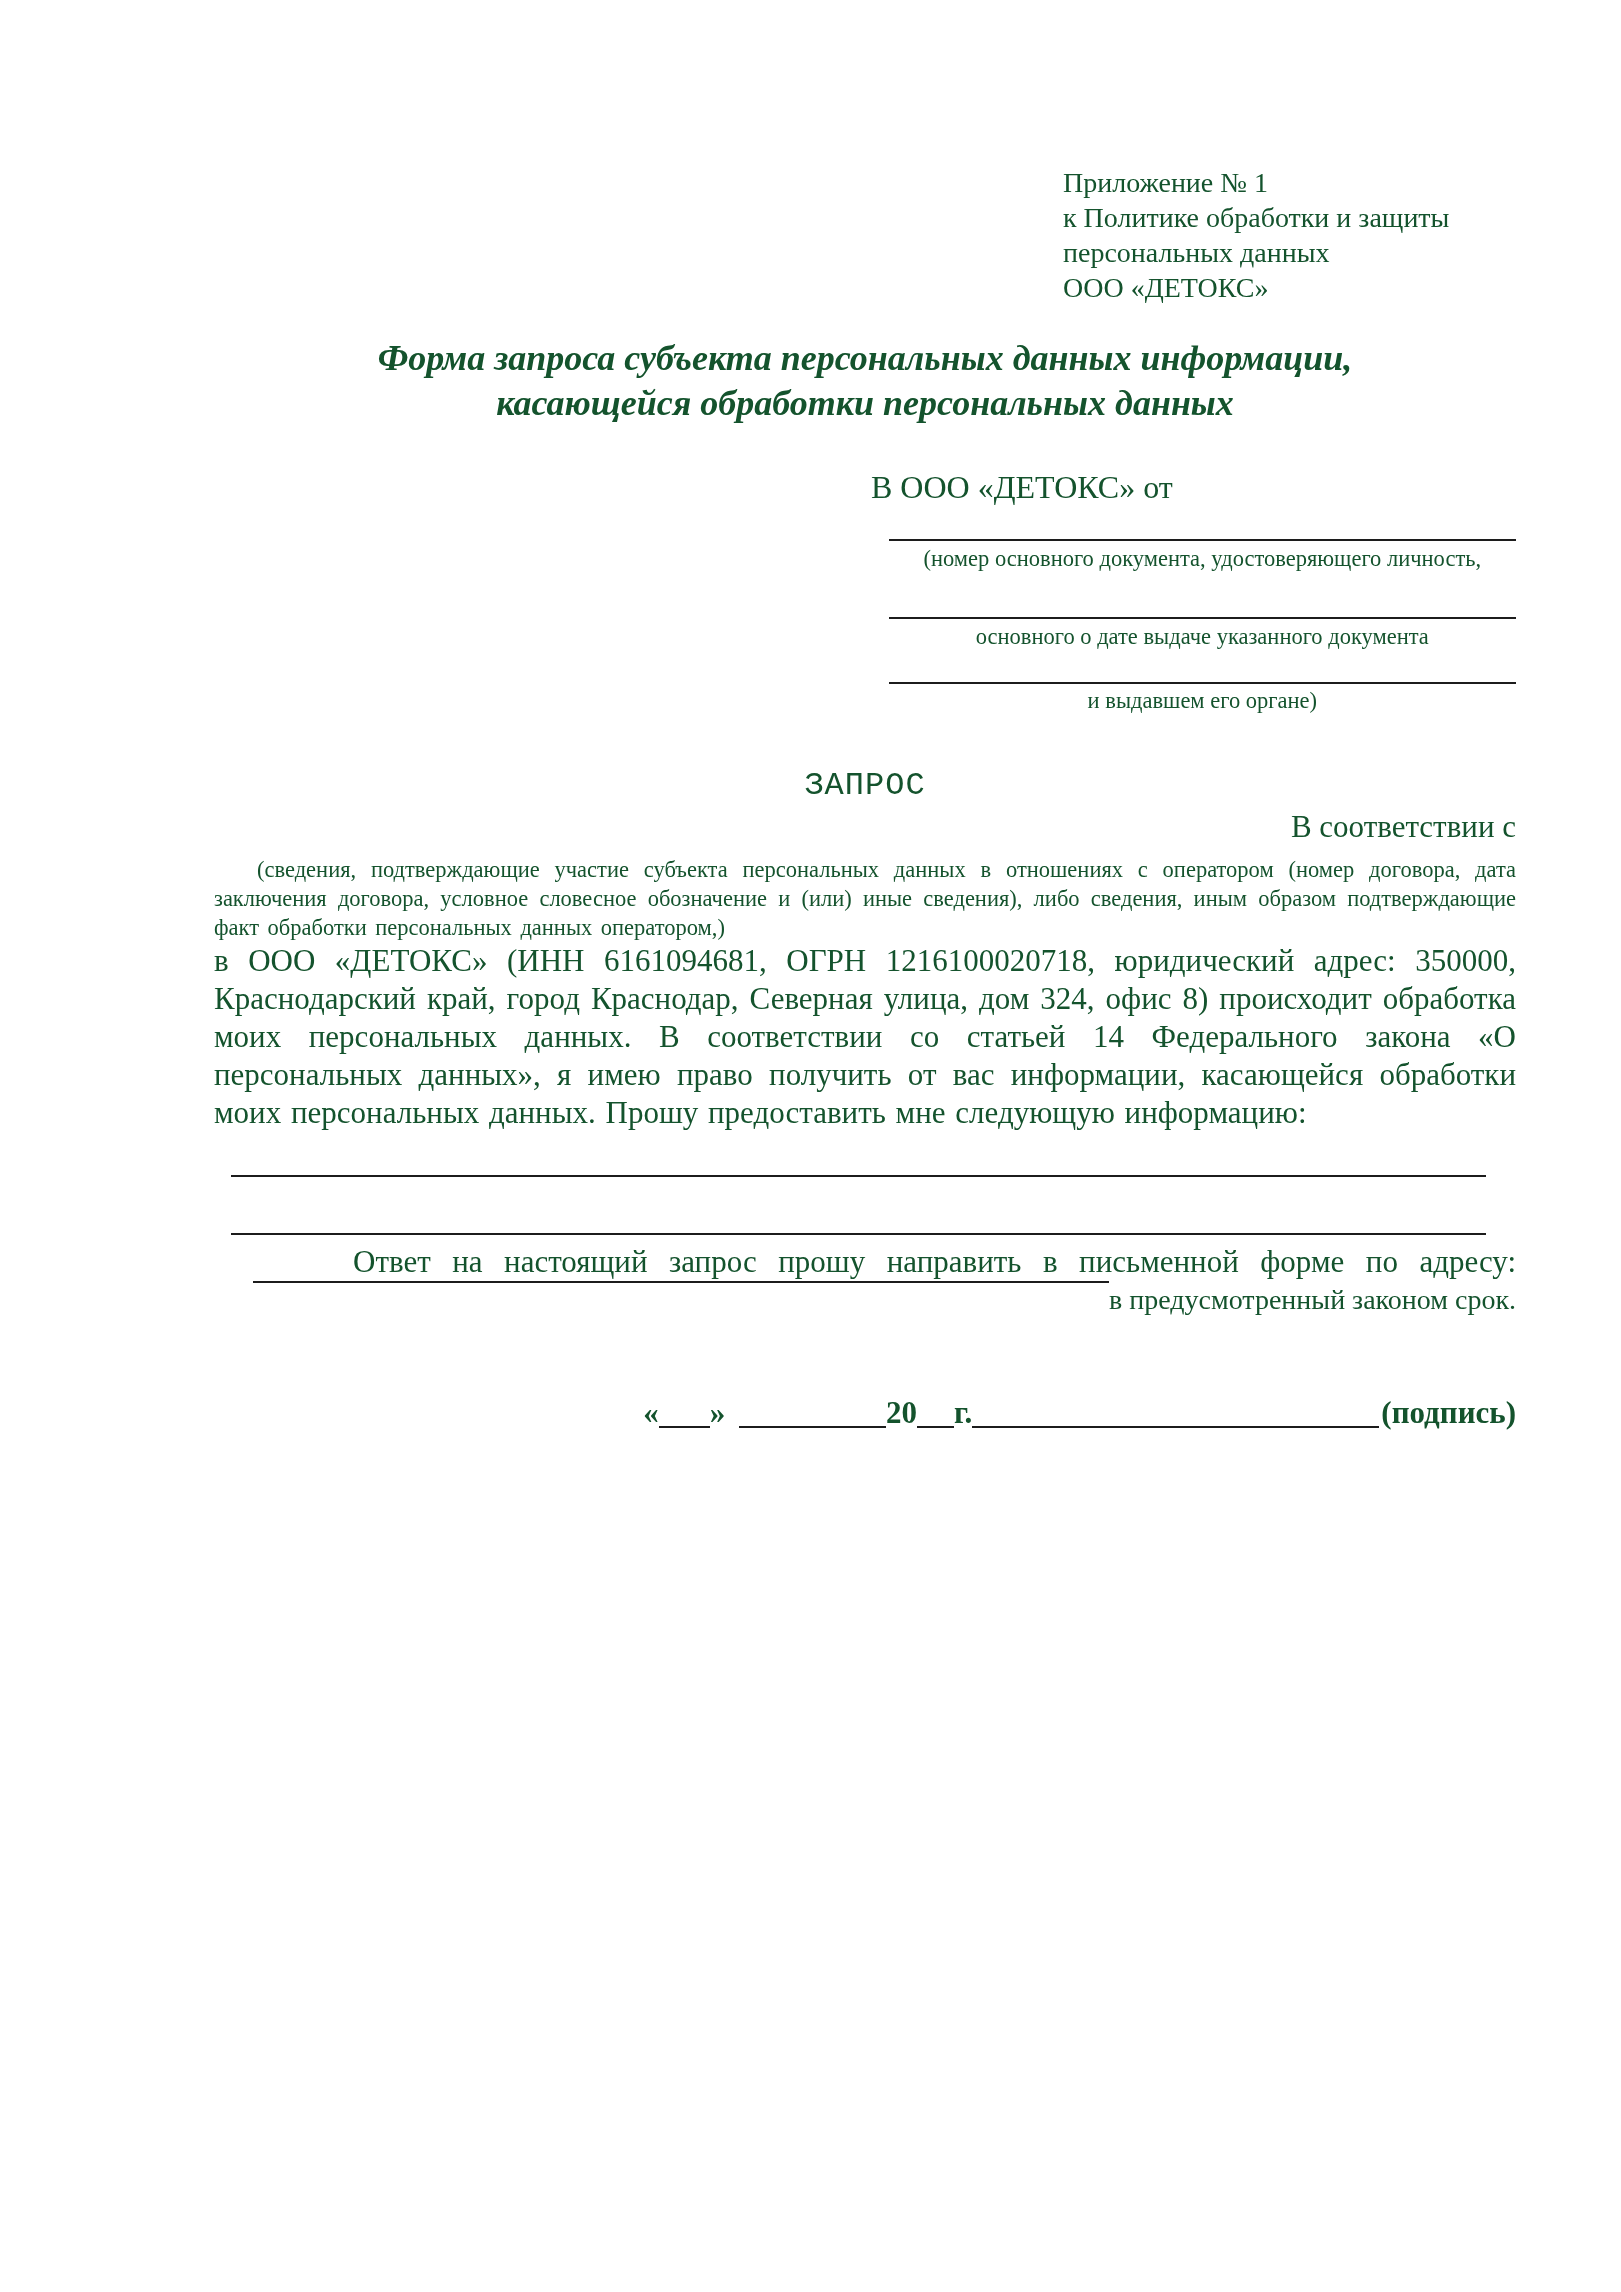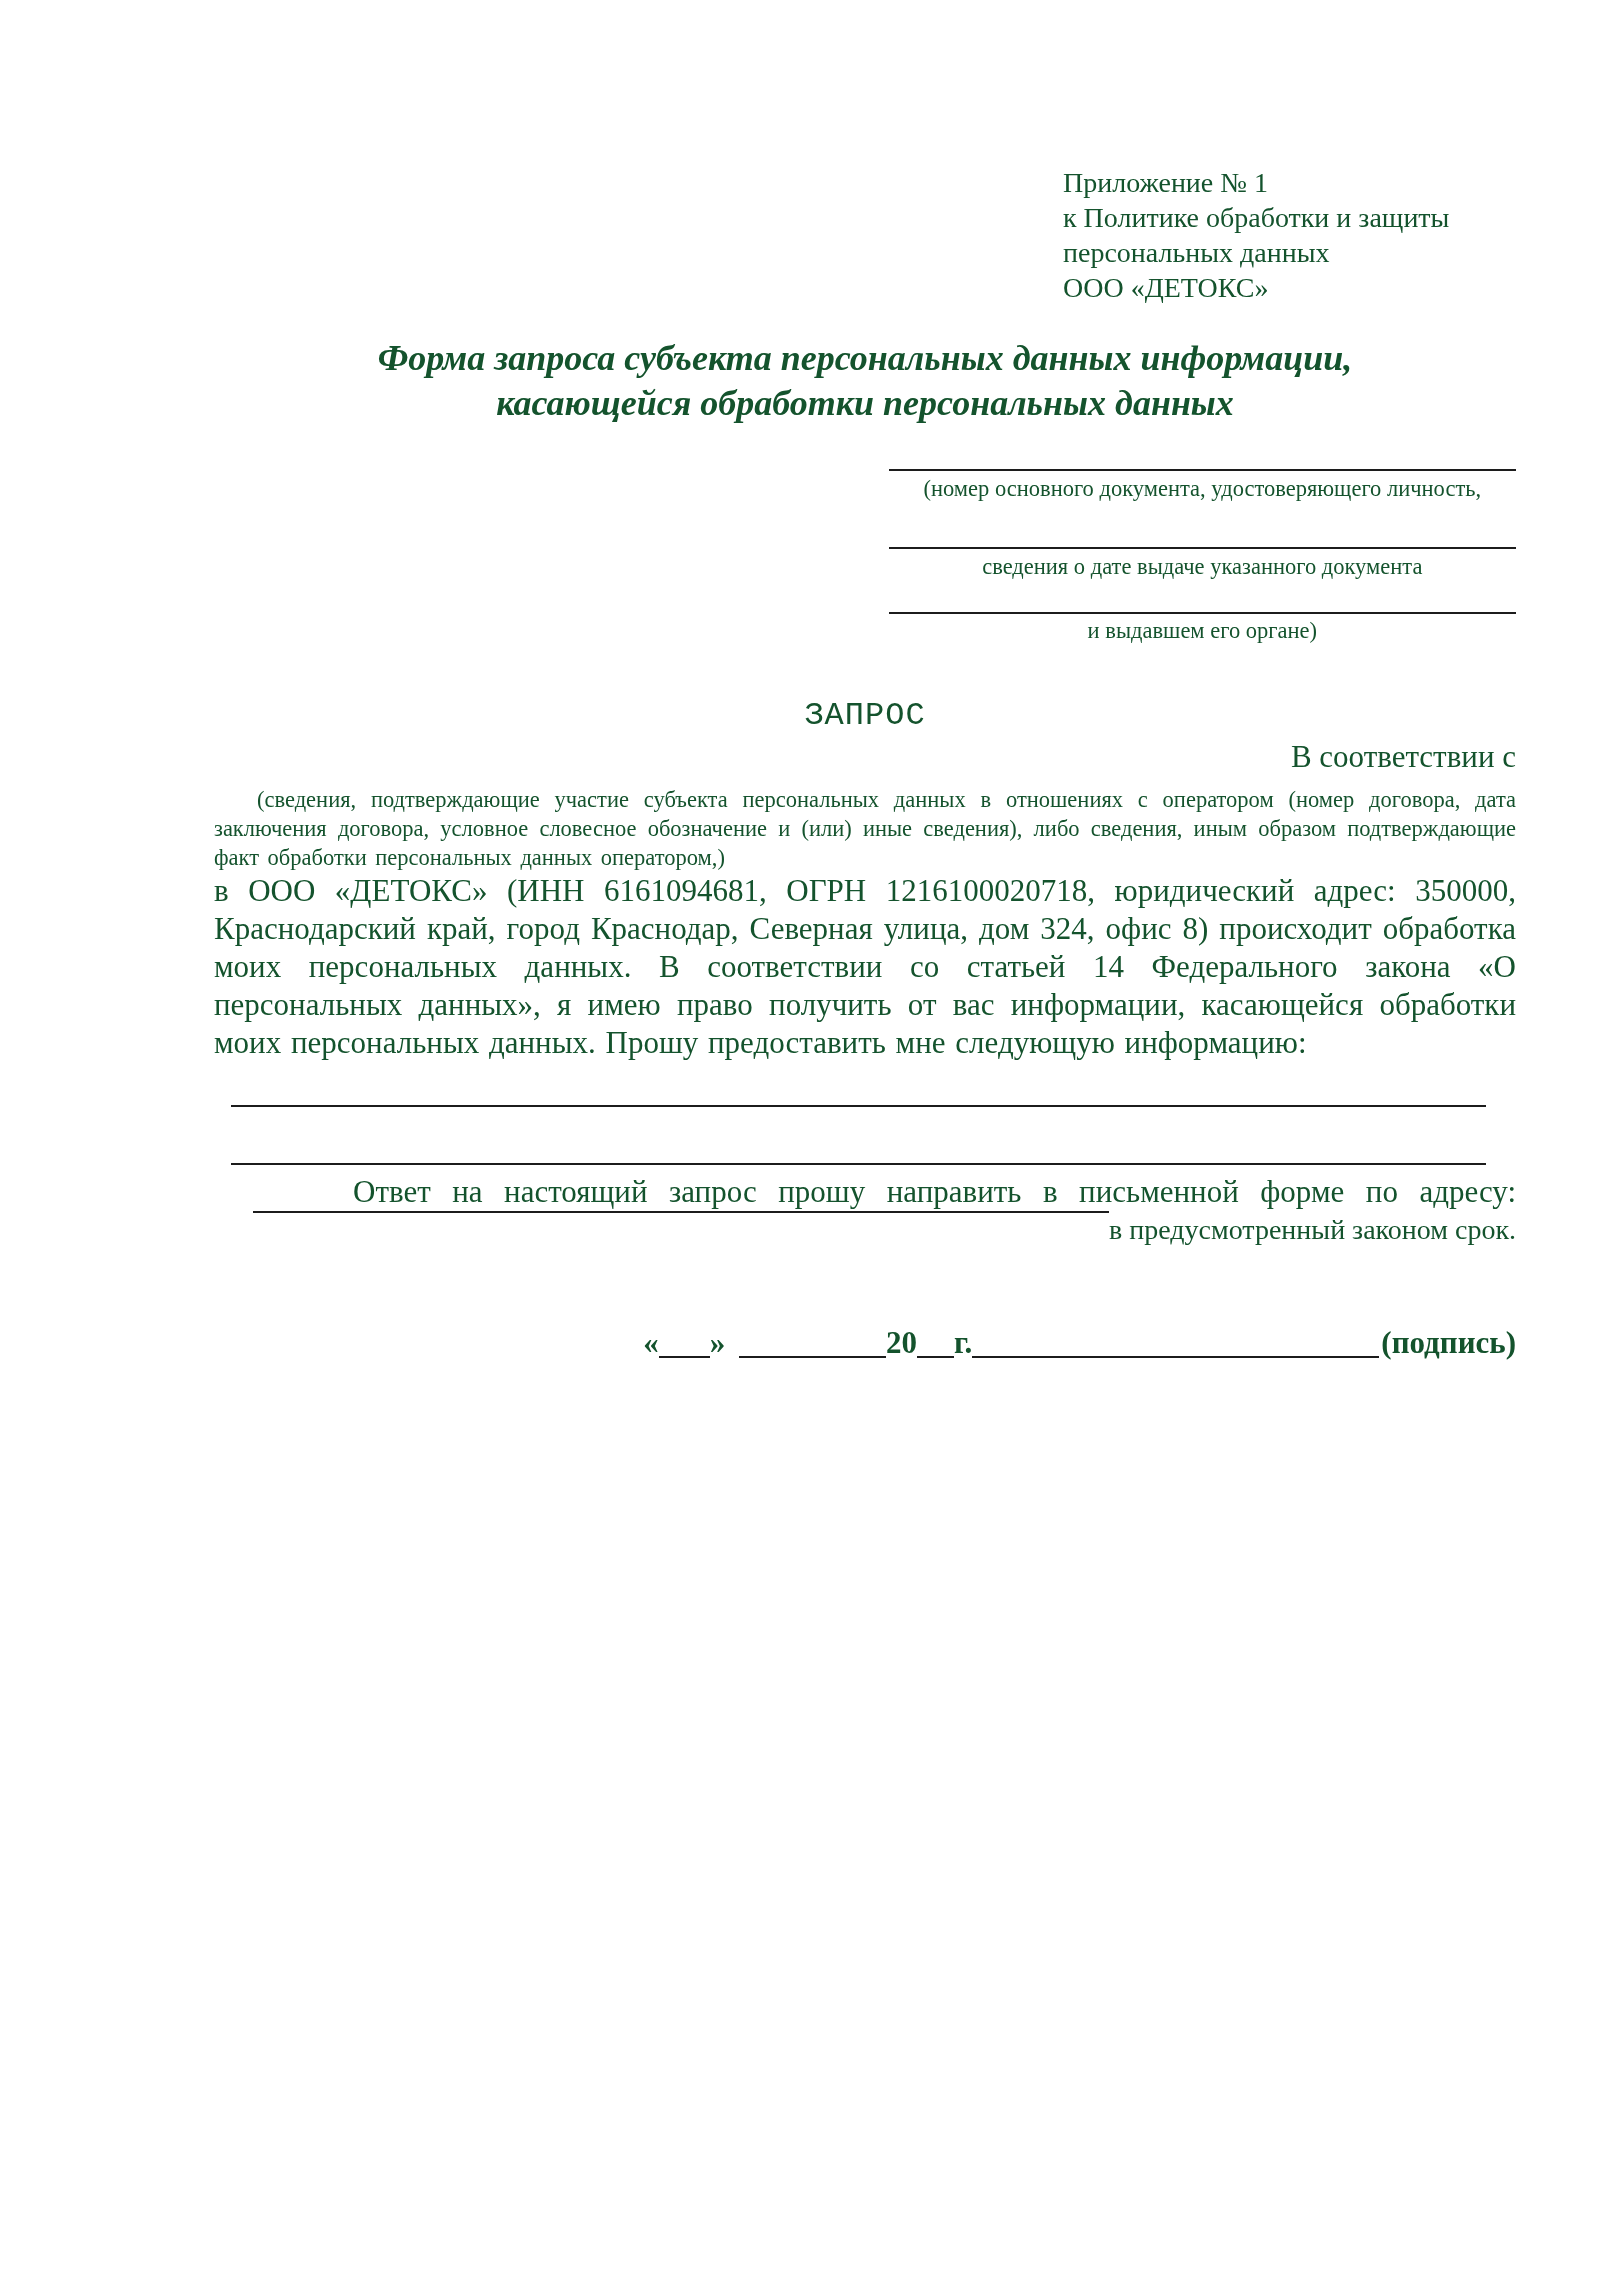--- a/index.html
+++ b/index.html
@@ -65,30 +65,31 @@
       <div>персональных данных</div>
       <div>ООО «ДЕТОКС»</div>
     </div>
 
     <div class="doc-title">
       <div>Форма запроса субъекта персональных данных информации,</div>
       <div>касающейся обработки персональных данных</div>
     </div>
 
     <div class="addressee">
+      <div class="to-line">В ООО «ДЕТОКС» от</div>
 
 
       <div class="field f2">
         <div class="fill-line"></div>
         <div class="caption">(номер основного документа, удостоверяющего личность,</div>
       </div>
 
       <div class="field f3">
         <div class="fill-line"></div>
-        <div class="caption">сведения о дате выдаче указанного документа</div>
+        <div class="caption">основного о дате выдаче указанного документа</div>
       </div>
 
       <div class="field f4">
         <div class="fill-line"></div>
         <div class="caption">и выдавшем его органе)</div>
       </div>
     </div>
 
     <div class="request-heading">ЗАПРОС</div>
 

